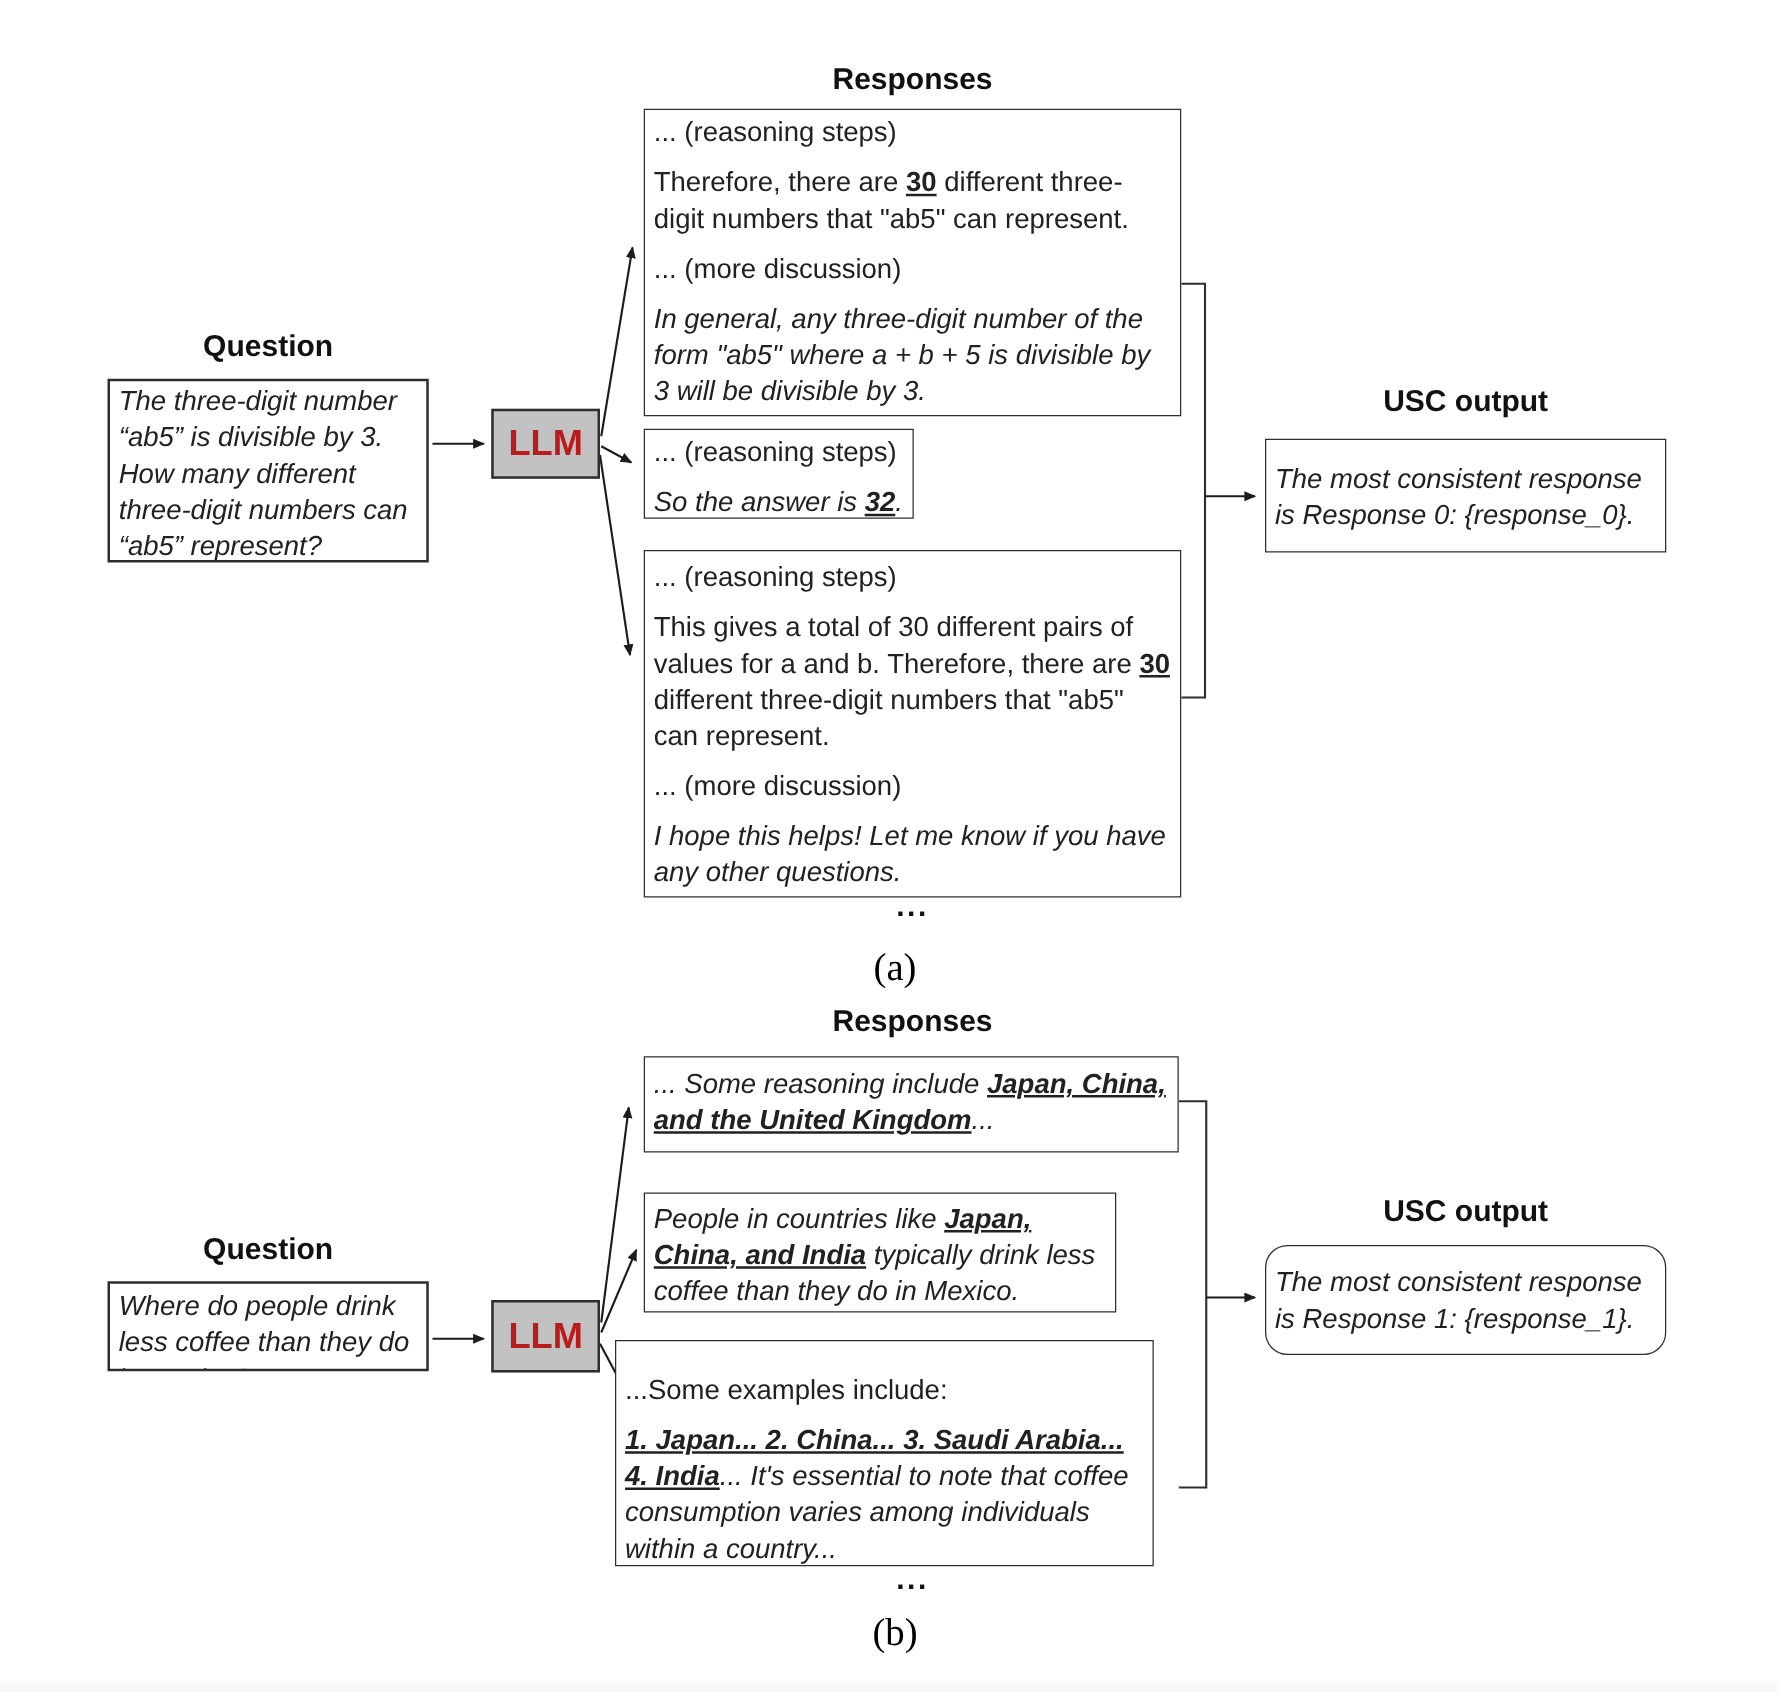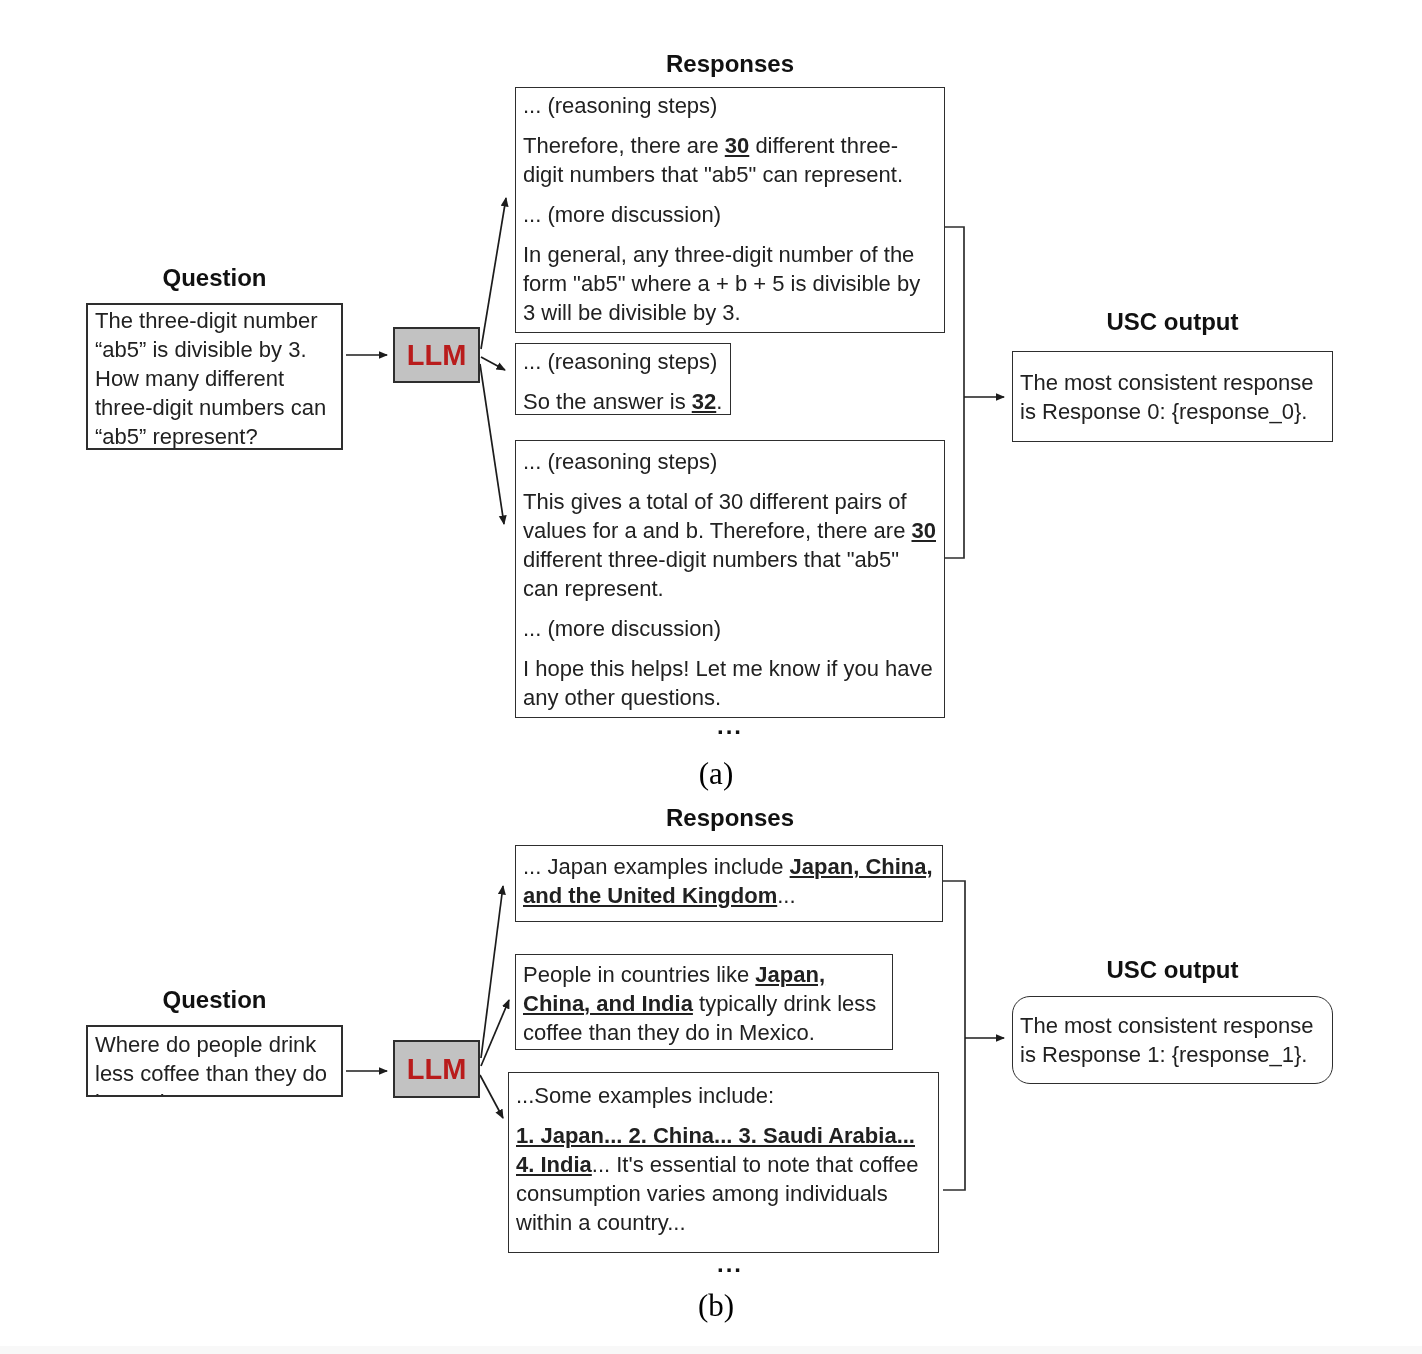--- a/index.html
+++ b/index.html
@@ -12,21 +12,21 @@
     position:absolute;text-align:center;font-weight:bold;font-size:24px;
     color:#111;z-index:3;box-sizing:border-box;
   }
   .box{
     position:absolute;background:#ffffff;border:1.5px solid #2e2e2e;
     font-size:22px;line-height:29px;color:#212121;padding:3px 7px;
     z-index:2;box-sizing:border-box;overflow:hidden;
   }
   .box.thick{border-width:2px;}
   .box p{margin:0 0 11px 0;}
-  .box p:last-child{margin-bottom:0;}
+  .box p:last-child{margin-bottom:0;font-style:italic;}
   .b{font-weight:bold;}
   .u{text-decoration:underline;text-decoration-thickness:2px;text-underline-offset:2px;}
   .llm{
     position:absolute;background:#c2c2c2;border:2px solid #2e2e2e;
     display:flex;align-items:center;justify-content:center;
     font-weight:bold;font-size:29px;color:#b91c1c;z-index:2;box-sizing:border-box;
   }
   .usc{display:flex;align-items:center;}
   .ellipsis{
     position:absolute;text-align:center;font-weight:800;font-size:24px;
@@ -102,28 +102,28 @@
 
   <div class="box usc" style="left:1012px;top:351px;width:321px;height:91px;">
     <p>The most consistent response is Response 0: {response_0}.</p>
   </div>
 
   <div class="caption" style="left:616px;top:756px;width:200px;">(a)</div>
 
   <div class="heading" style="left:515px;top:804px;width:430px;">Responses</div>
 
   <div class="box" style="left:515px;top:845px;width:428px;height:77px;padding-top:6px;">
-      <p><span>... Japan examples include </span><span class="b u">Japan, China, and the United Kingdom</span><span>...</span></p>
+      <p><span>... Some reasoning include </span><span class="b u">Japan, China, and the United Kingdom</span><span>...</span></p>
     </div>
 
   <div class="box" style="left:515px;top:954px;width:378px;height:96px;padding-top:5px;">
       <p><span>People in countries like </span><span class="b u">Japan, China, and India</span><span> typically drink less coffee than they do in Mexico.</span></p>
     </div>
 
-  <div class="box" style="left:508px;top:1072px;width:431px;height:181px;padding-top:8px;">
+  <div class="box" style="left:492px;top:1072px;width:431px;height:181px;padding-top:24px;">
       <p><span>...Some examples include:</span></p>
       <p><span class="b u">1. Japan... 2. China... 3. Saudi Arabia... 4. India</span><span>... It's essential to note that coffee consumption varies among individuals within a country...</span></p>
     </div>
 
   <div class="ellipsis" style="left:515px;top:1250px;width:430px;">...</div>
 
   <div class="heading" style="left:86px;top:986px;width:257px;">Question</div>
 
   <div class="box thick" style="left:86px;top:1025px;width:257px;height:72px;padding-top:3px;">
     <p>Where do people drink less coffee than they do in Mexico?</p>

